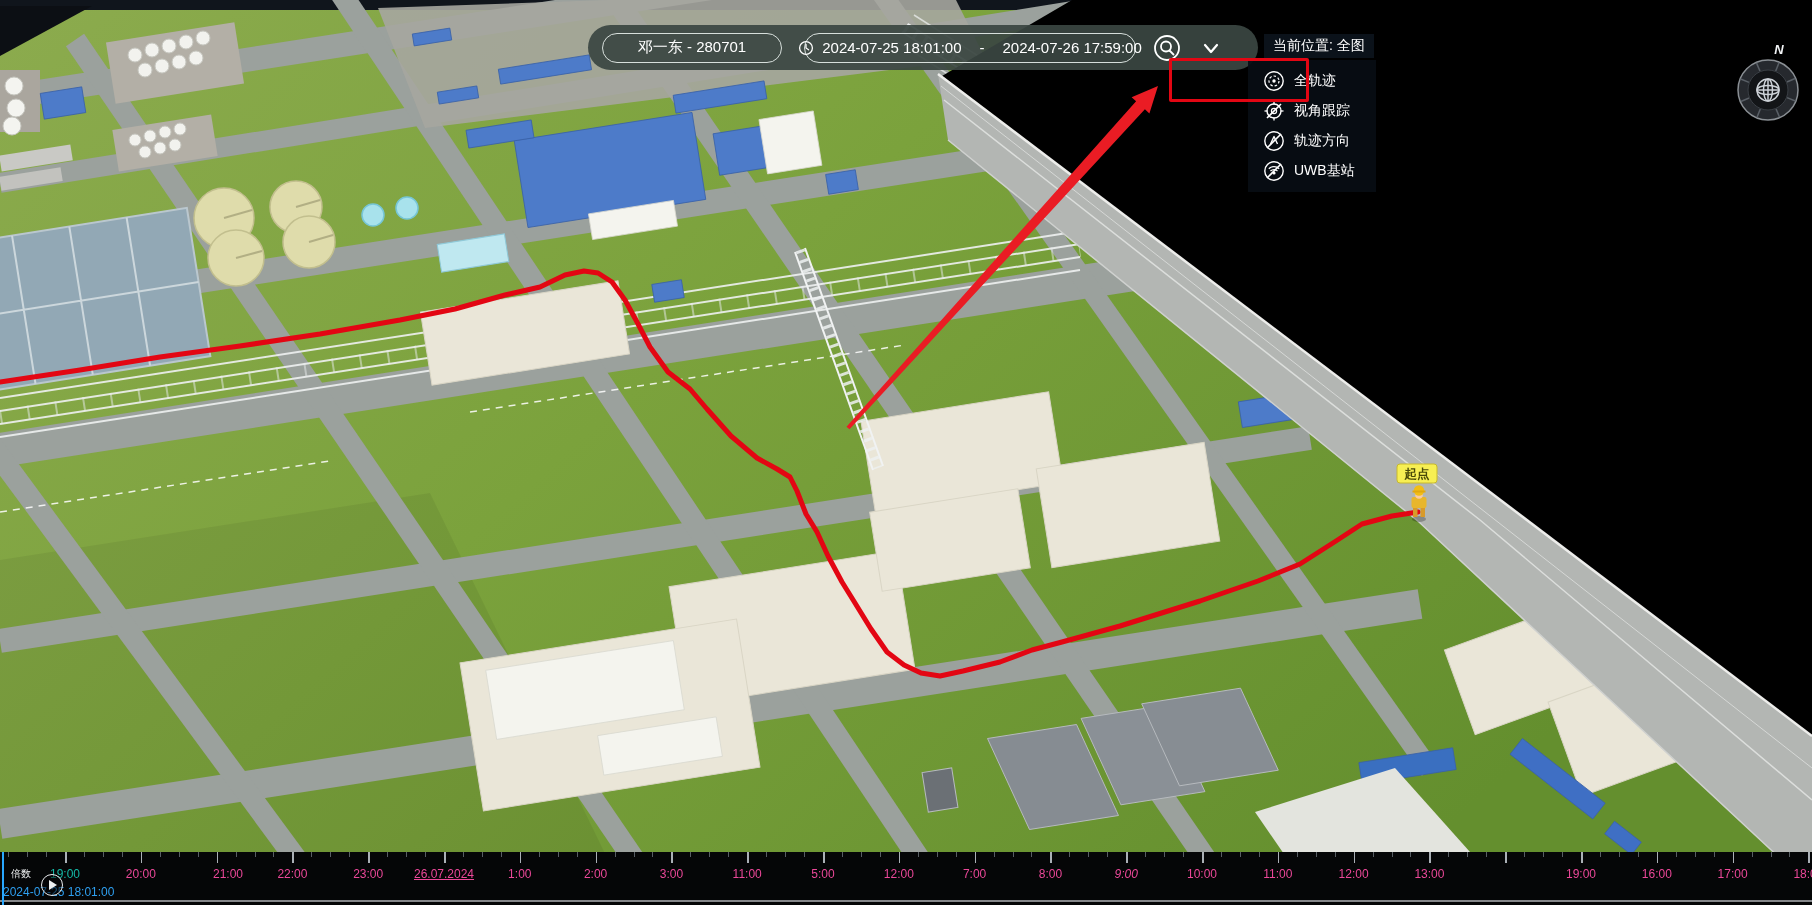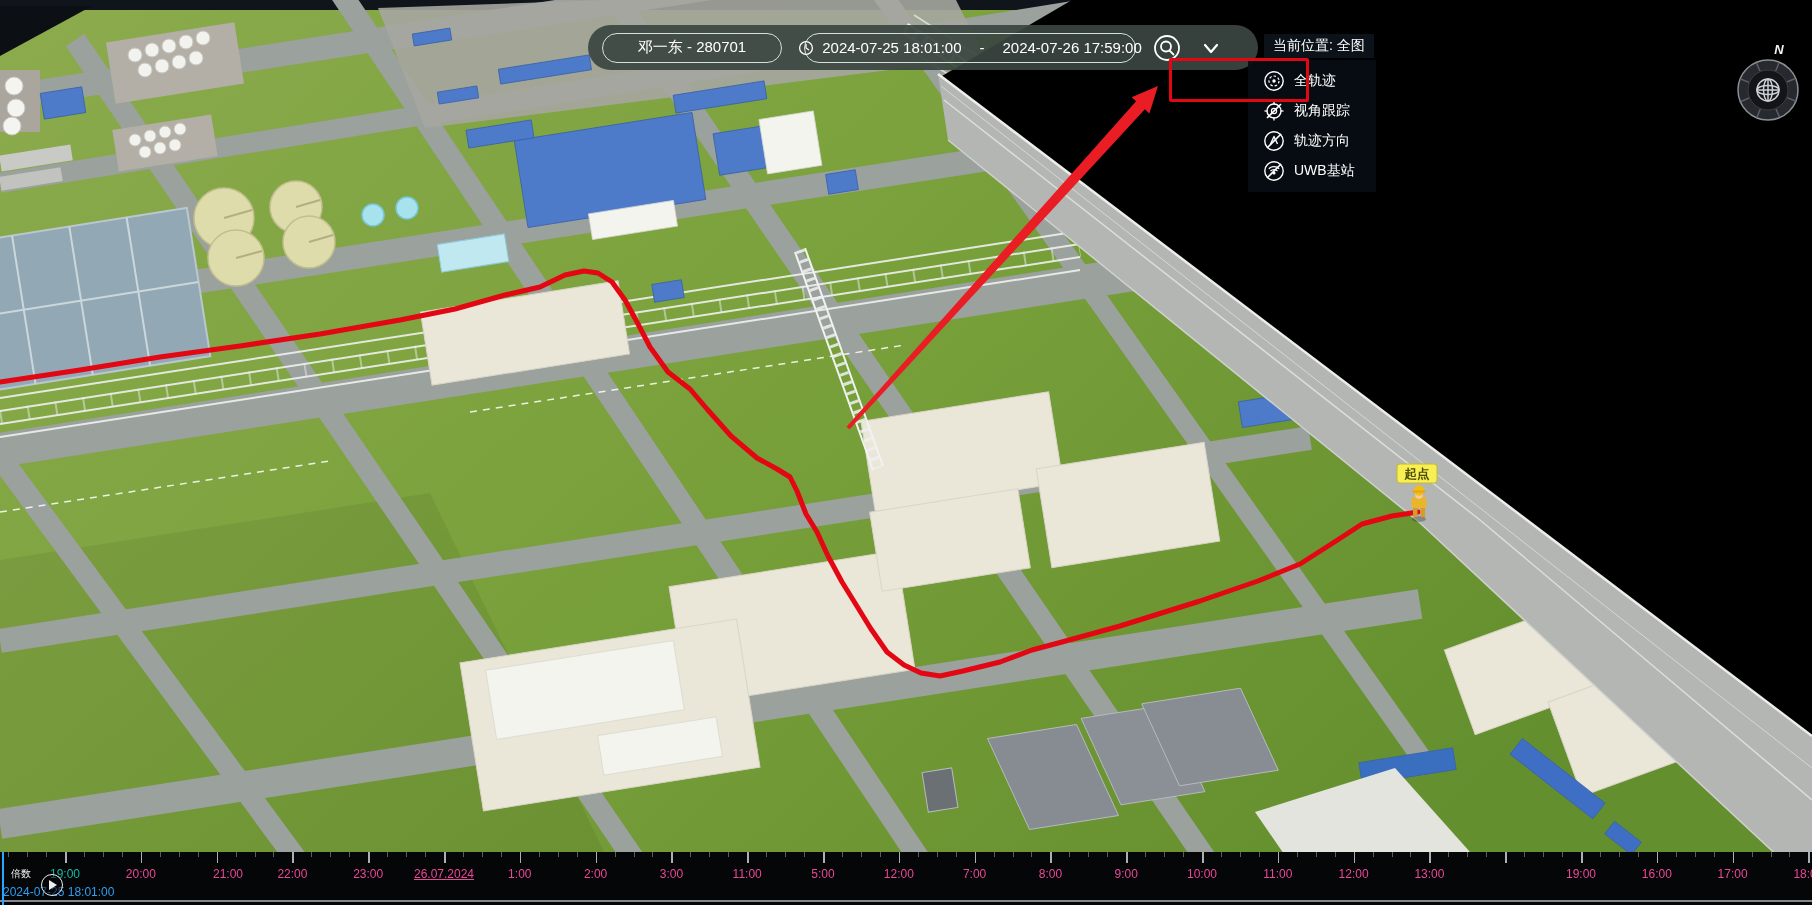--- a/index.html
+++ b/index.html
@@ -447,21 +447,21 @@
         <div class="hour-label" style="left: 368.2px;">23:00</div>
         <div class="hour-label" style="left: 444px; text-decoration: underline;">26.07.2024</div>
         <div class="hour-label" style="left: 519.8px;">1:00</div>
         <div class="hour-label" style="left: 595.6px;">2:00</div>
         <div class="hour-label" style="left: 671.4px;">3:00</div>
         <div class="hour-label" style="left: 747.2px;">11:00</div>
         <div class="hour-label" style="left: 823px;">5:00</div>
         <div class="hour-label" style="left: 898.8px;">12:00</div>
         <div class="hour-label" style="left: 974.6px;">7:00</div>
         <div class="hour-label" style="left: 1050.4px;">8:00</div>
-        <div class="hour-label" style="left: 1126.2px;">9:00</div>
+        <div class="hour-label" style="left: 1126.2px; font-style: italic;">9:00</div>
         <div class="hour-label" style="left: 1202px;">10:00</div>
         <div class="hour-label" style="left: 1277.8px;">11:00</div>
         <div class="hour-label" style="left: 1353.6px;">12:00</div>
         <div class="hour-label" style="left: 1429.4px;">13:00</div>
         <div class="hour-label" style="left: 1485px; margin-top: 45px;">14:00</div>
         <div class="hour-label" style="left: 1581px;">19:00</div>
         <div class="hour-label" style="left: 1656.8px;">16:00</div>
         <div class="hour-label" style="left: 1732.6px;">17:00</div>
         <div class="hour-label" style="left: 1808.4px;">18:00</div>
       </div>

